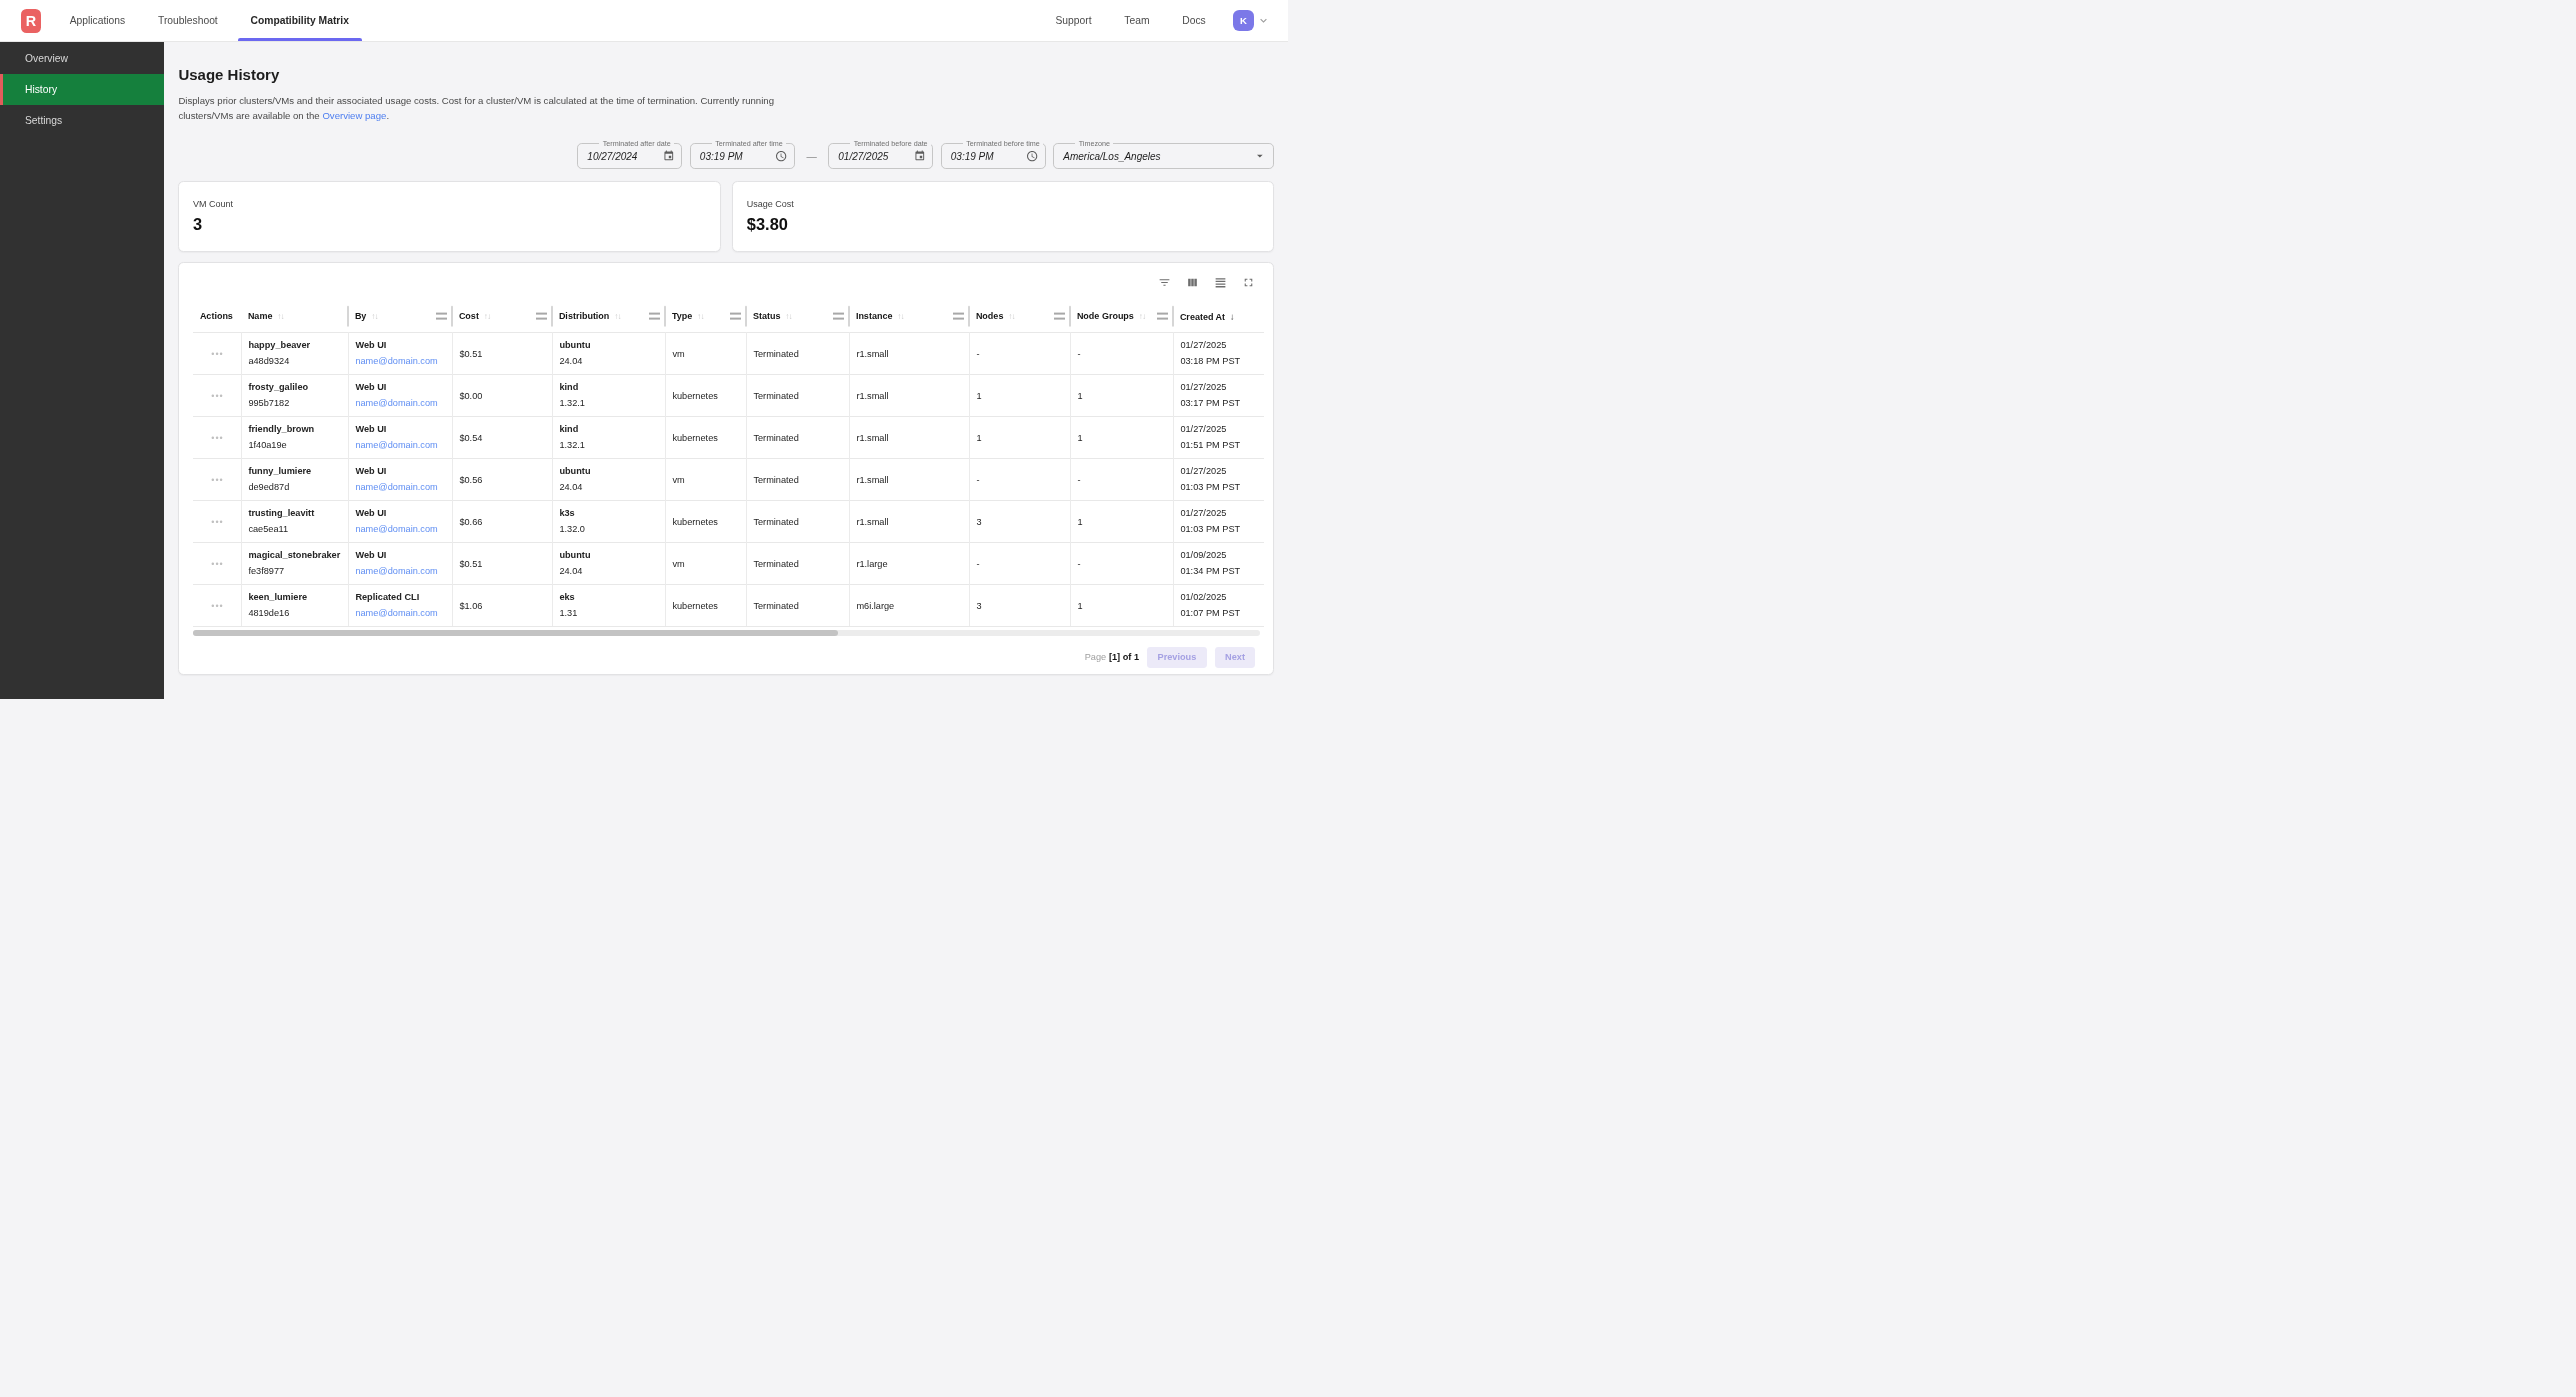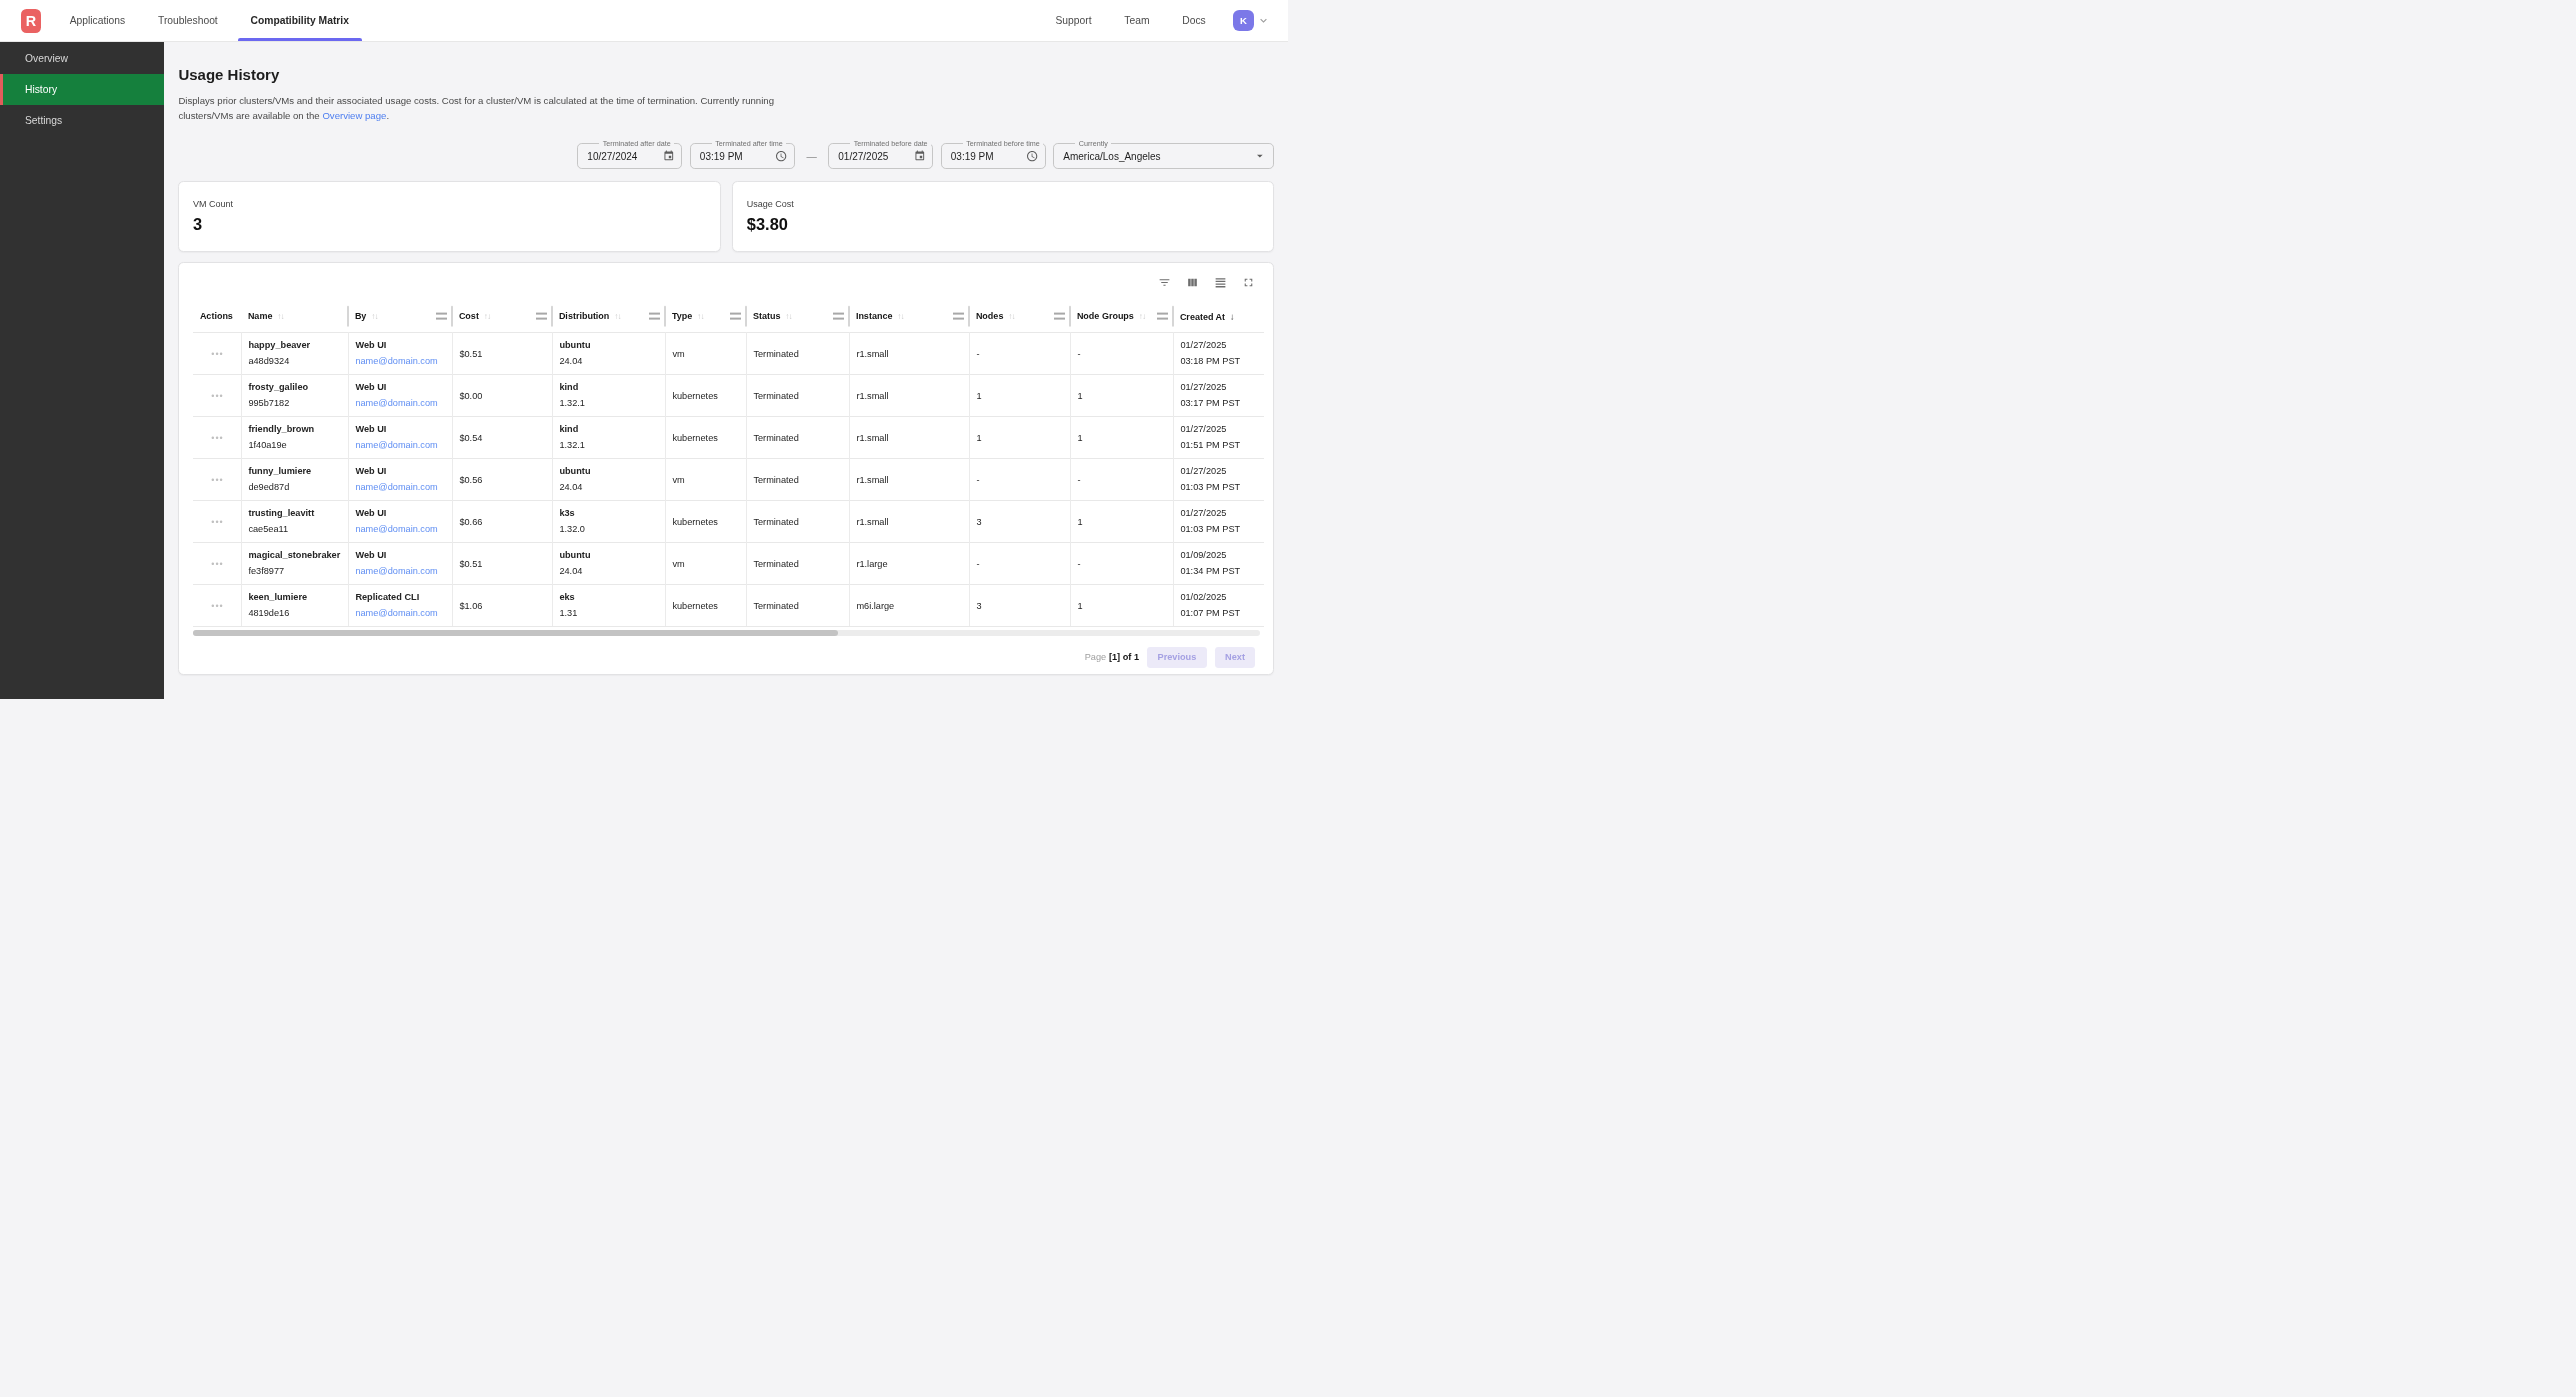--- a/index.html
+++ b/index.html
@@ -31,21 +31,21 @@
 
   
   .page-title{margin-top:24px; font-size:15px; font-weight:bold; color:#1D1D1D;}
   .page-desc{margin-top:9.6px; font-size:9.6px; line-height:15.7px; color:#4A4A4A; max-width:646px;}
   .page-desc a{color:var(--link); text-decoration:none; cursor:pointer;}
 
   
   .filters{display:flex; justify-content:flex-end; align-items:center; gap:7.5px; margin-top:19px;}
   .field{position:relative; height:26px; border:0.7px solid #C6C6C6; border-radius:4.8px; display:flex; align-items:center; padding:0 6.8px 0 9px; cursor:pointer; flex:none;}
   .flabel{position:absolute; top:-5.5px; left:21px; padding:0 3.4px; font-size:7.2px; color:#6F6F6F; background:var(--page-bg); white-space:nowrap;}
-  .fvalue{font-size:10px; color:#1E1E1E; white-space:nowrap;}
+  .fvalue{font-size:10px; color:#1E1E1E; white-space:nowrap;font-style:italic;}
   .ficon{margin-left:auto; color:#5C5C5C; display:flex; align-items:center;}
   .dash{color:#8A8A8A; font-size:10.3px; margin:0 4.1px;}
 
   
   .stats{display:flex; gap:11.6px; margin-top:12.3px;}
   .stat-card{flex:1; height:71px; background:#fff; border:0.7px solid var(--card-border); border-radius:5.5px; box-shadow:0 0.7px 1.4px rgba(0,0,0,.04); padding:16.4px 13.7px 0;}
   .stat-label{font-size:9px; color:#3F3F3F;}
   .stat-value{font-size:16.4px; font-weight:bold; color:#101010; margin-top:6.2px;}
 
   
@@ -145,21 +145,21 @@
       <div class="field" style="width:105px">
         <span class="flabel">Terminated before time</span>
         <span class="fvalue">03:19 PM</span>
         <span class="ficon">
           <svg width="12.3" height="12.3" viewBox="0 0 24 24">
               <path fill="currentColor" d="M11.99 2C6.47 2 2 6.48 2 12s4.47 10 9.99 10C17.52 22 22 17.52 22 12S17.52 2 11.99 2zm.01 18c-4.42 0-8-3.58-8-8s3.58-8 8-8 8 3.58 8 8-3.58 8-8 8zM12.5 7H11v6l5.25 3.15.75-1.23-4.5-2.67z"></path>
             </svg>
         </span>
       </div>
       <div class="field" style="width:221px">
-        <span class="flabel">Currently</span>
+        <span class="flabel">Timezone</span>
         <span class="fvalue">America/Los_Angeles</span>
         <span class="ficon">
           <svg width="13.7" height="13.7" viewBox="0 0 24 24">
               <path fill="currentColor" d="M7 10l5 5 5-5z"></path>
             </svg>
         </span>
       </div>
     </div>
 
     <div class="stats" id="stats">

